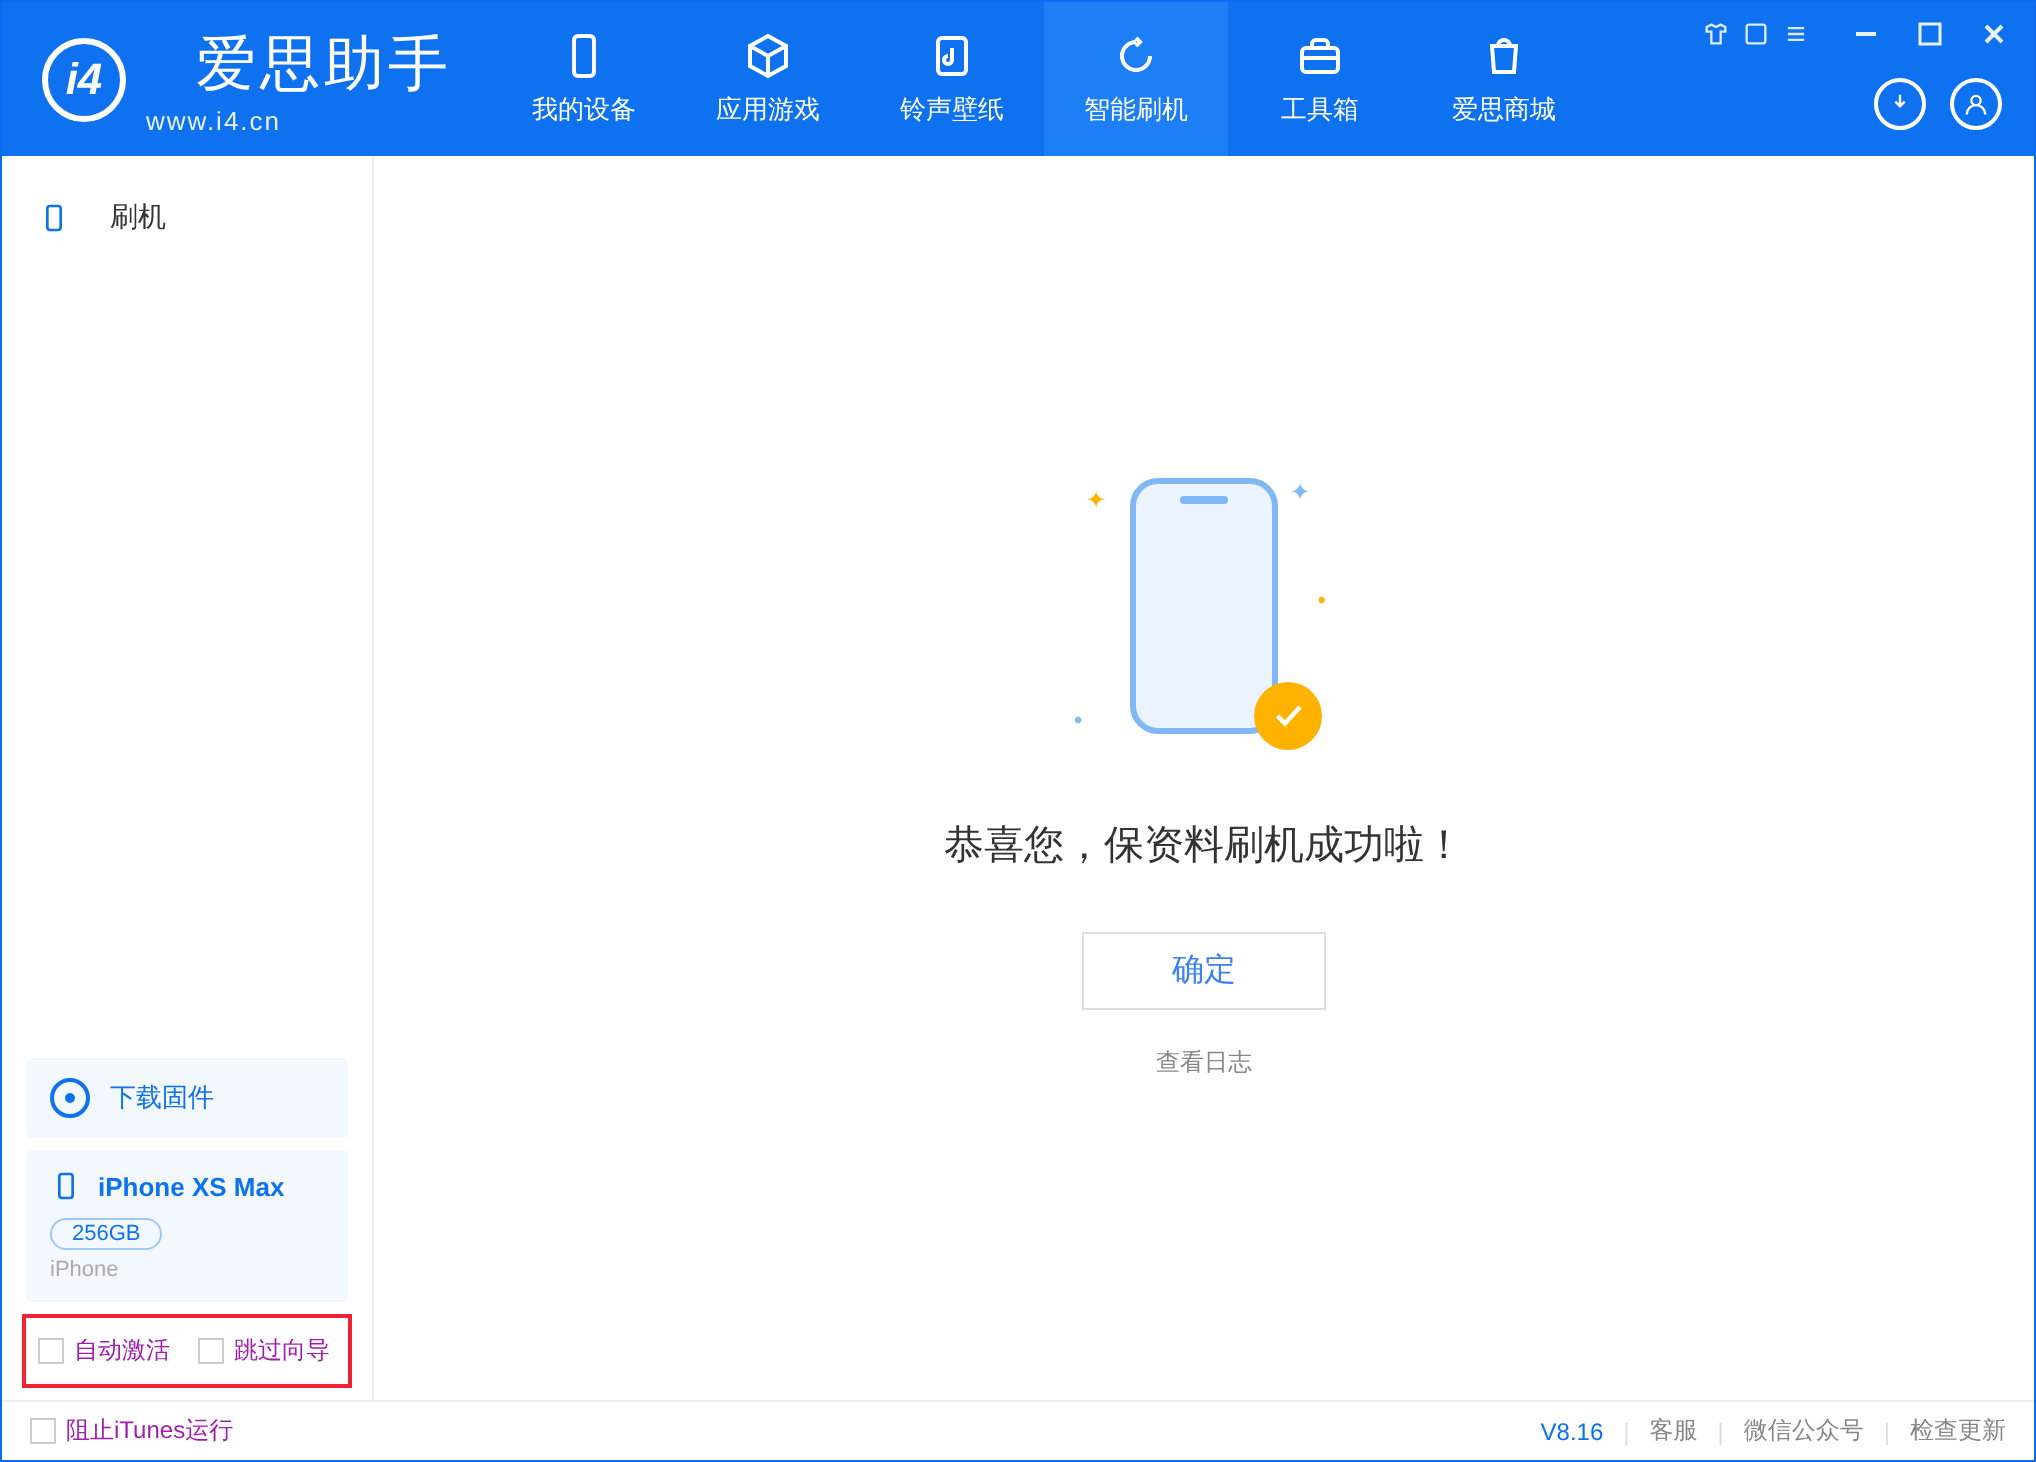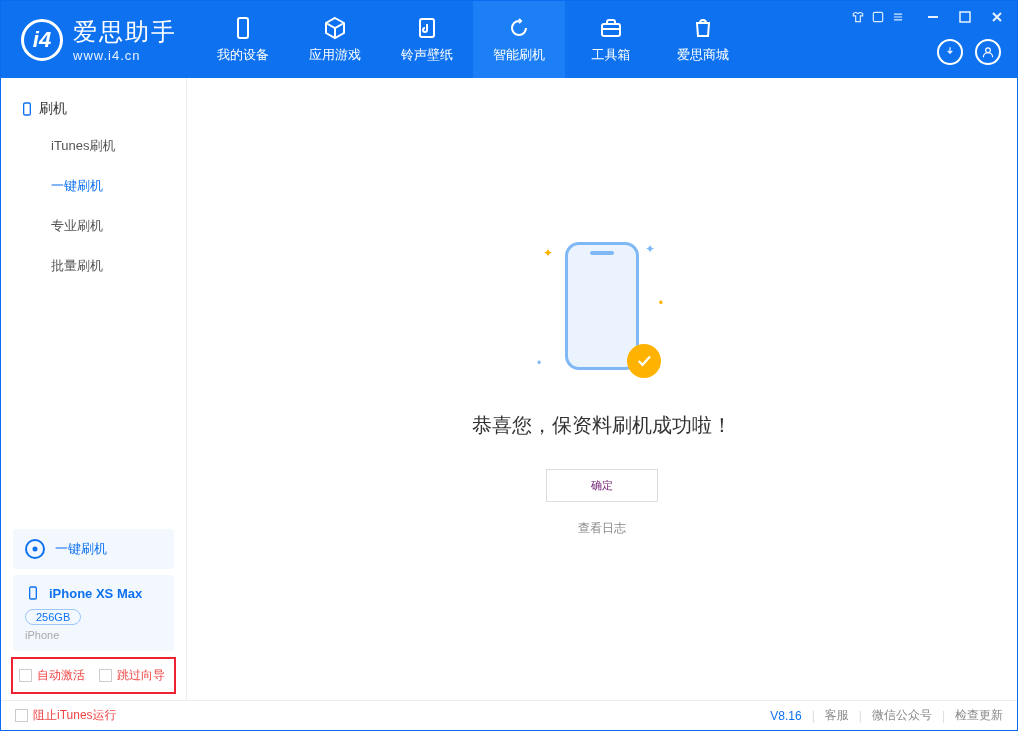--- a/index.html
+++ b/index.html
@@ -3,66 +3,66 @@
   <meta charset="utf-8">
   <style>
     * { margin: 0; padding: 0; box-sizing: border-box; }
     body { font-family: "Microsoft YaHei", Arial, sans-serif; font-size: 13px; color: #333; }
     .window { width: 1018px; height: 731px; border: 1px solid #0a6bf0; display: flex; flex-direction: column; background: #fff; }
     
     .header { height: 77px; background: #0e72f0; display: flex; align-items: stretch; color: #fff; position: relative; }
     .logo-area { display: flex; align-items: center; padding: 0 20px; min-width: 190px; }
     .logo-circle { width: 42px; height: 42px; border: 3px solid #fff; border-radius: 50%; display: flex; align-items: center; justify-content: center; font-weight: bold; font-size: 22px; font-style: italic; }
     .logo-text { margin-left: 10px; }
-    .logo-text .cn { font-size: 24px; font-weight: 500; letter-spacing: 2px; }
+    .logo-text .cn { font-size: 30px; font-weight: 500; letter-spacing: 2px; margin-left: 25px; }
     .logo-text .en { font-size: 13px; letter-spacing: 1px; opacity: 0.9; }
     
     .nav { display: flex; }
     .nav-item { width: 92px; display: flex; flex-direction: column; align-items: center; justify-content: center; cursor: pointer; gap: 6px; }
     .nav-item.active { background: #1d7ff5; }
     .nav-icon { width: 24px; height: 24px; }
     .nav-item span { font-size: 13px; }
     
     .header-right { position: absolute; right: 8px; top: 6px; display: flex; gap: 8px; align-items: center; }
     .hr-dots { display: flex; gap: 6px; margin-right: 8px; }
     .hr-dot { width: 14px; height: 14px; opacity: 0.85; }
     .win-btn { width: 24px; height: 20px; display: flex; align-items: center; justify-content: center; cursor: pointer; opacity: 0.9; }
     .header-right-lower { position: absolute; right: 16px; top: 38px; display: flex; gap: 12px; }
     .circ-btn { width: 26px; height: 26px; border: 2px solid #fff; border-radius: 50%; display: flex; align-items: center; justify-content: center; cursor: pointer; }
     
     .body { flex: 1; display: flex; overflow: hidden; }
     .sidebar { width: 186px; border-right: 1px solid #eee; display: flex; flex-direction: column; }
     .side-section { padding: 14px 0 4px; }
-    .side-head { display: flex; align-items: center; gap: 4px; padding: 8px 18px; color: #333; font-size: 14px; }
+    .side-head { display: flex; align-items: center; gap: 20px; padding: 8px 18px; color: #333; font-size: 14px; }
     .side-list .side-item { padding: 11px 0 11px 50px; cursor: pointer; color: #555; font-size: 13px; }
     .side-list .side-item.active { color: #0e72f0; }
     
     .side-bottom { margin-top: auto; }
     .mode-box, .device-box { margin: 6px 12px; background: #f3f8ff; border-radius: 3px; padding: 10px 12px; }
     .mode-box { display: flex; align-items: center; gap: 10px; color: #0e72f0; }
     .mode-icon { width: 20px; height: 20px; border: 2px solid #0e72f0; border-radius: 50%; display:flex; align-items:center; justify-content:center; }
     .device-box { }
     .device-name { color: #0e72f0; font-weight: 600; font-size: 13px; display:flex; align-items:center; gap:8px;}
     .device-cap { display:inline-block; margin-top:8px; padding:1px 10px; border:1px solid #9bc7fb; color:#0e72f0; font-size:11px; border-radius:10px;}
     .device-type { color: #aaa; font-size: 11px; margin-top: 4px; }
     
     .check-row { border: 2px solid #e23; margin: 6px 10px; padding: 8px 6px; display: flex; gap: 14px; align-items: center; }
-    .chk { display: flex; align-items: center; gap: 5px; color: #ef4444; font-size: 12px; cursor: pointer; }
+    .chk { display: flex; align-items: center; gap: 5px; color: #a21caf; font-size: 12px; cursor: pointer; }
     .chk .box { width: 13px; height: 13px; border: 1px solid #ccc; background:#fff; }
     
     .main { flex: 1; display: flex; flex-direction: column; align-items: center; justify-content: center; }
     .illust { width: 110px; height: 150px; position: relative; margin-bottom: 20px; }
     .phone { width: 74px; height: 128px; border: 3px solid #7fb8f5; border-radius: 14px; background: #eaf3fe; margin: 0 auto; position: relative; }
     .phone::before { content:''; position:absolute; top:6px; left:50%; transform:translateX(-50%); width:24px; height:4px; background:#7fb8f5; border-radius:3px; }
     .check-badge { position:absolute; right:-4px; bottom:14px; width:34px; height:34px; background:#ffb300; border-radius:50%; display:flex; align-items:center; justify-content:center; }
     .sparkle { position:absolute; color:#ffb300; font-size:12px; }
     .s1{top:4px; left:-4px;} .s2{top:0; right:2px;} .s3{bottom:22px; left:-10px;} .s4{top:54px; right:-6px;}
     
     .main-msg { font-size: 20px; color: #333; margin-bottom: 30px; }
-    .ok-btn { padding: 8px 44px; border: 1px solid #ddd; background:#fff; cursor:pointer; font-size:11px; color:#701a75; margin-bottom: 18px; }
+    .ok-btn { padding: 8px 44px; border: 1px solid #ddd; background:#fff; cursor:pointer; font-size:16px; color:#3b82f6; margin-bottom: 18px; }
     .log-link { color: #888; font-size: 12px; cursor: pointer; }
     
     .footer { height: 30px; border-top: 1px solid #eee; display:flex; align-items:center; padding: 0 14px; font-size:12px; color:#999; }
     .footer-left { display:flex; align-items:center; gap:6px; }
     .footer-right { margin-left:auto; display:flex; align-items:center; gap:10px; }
     .footer-right .sep { color:#ddd; }
     .footer-right .link { color:#888; cursor:pointer; }
   </style>
 </head>
 <body>
@@ -163,36 +163,30 @@
 
   <div class="body">
     <div class="sidebar">
       <div class="side-section">
         <div class="side-head">
           <svg width="16" height="16" viewBox="0 0 24 24" fill="none" stroke="#0e72f0" stroke-width="2">
               <rect x="7" y="3" width="10" height="18" rx="2"></rect>
             </svg>
           <span>刷机</span>
         </div>
-        <div class="side-list">
-          <div class="side-item"><span>iTunes刷机</span></div>
-          <div class="side-item active"><span>一键刷机</span></div>
-          <div class="side-item"><span>专业刷机</span></div>
-          <div class="side-item"><span>批量刷机</span></div>
-        </div>
       </div>
 
       <div class="side-bottom">
         <div class="mode-box">
           <div class="mode-icon">
               <svg width="10" height="10" viewBox="0 0 10 10">
                 <circle cx="5" cy="5" r="2.5" fill="#0e72f0"></circle>
               </svg>
             </div>
-          <span>一键刷机</span>
+          <span>下载固件</span>
         </div>
         <div class="device-box">
           <div class="device-name">
             <svg width="16" height="16" viewBox="0 0 24 24" fill="none" stroke="#0e72f0" stroke-width="2">
                 <rect x="7" y="3" width="10" height="18" rx="2"></rect>
               </svg>
             <span>iPhone XS Max</span>
           </div>
           <span class="device-cap">256GB</span>
           <div class="device-type">iPhone</div>

